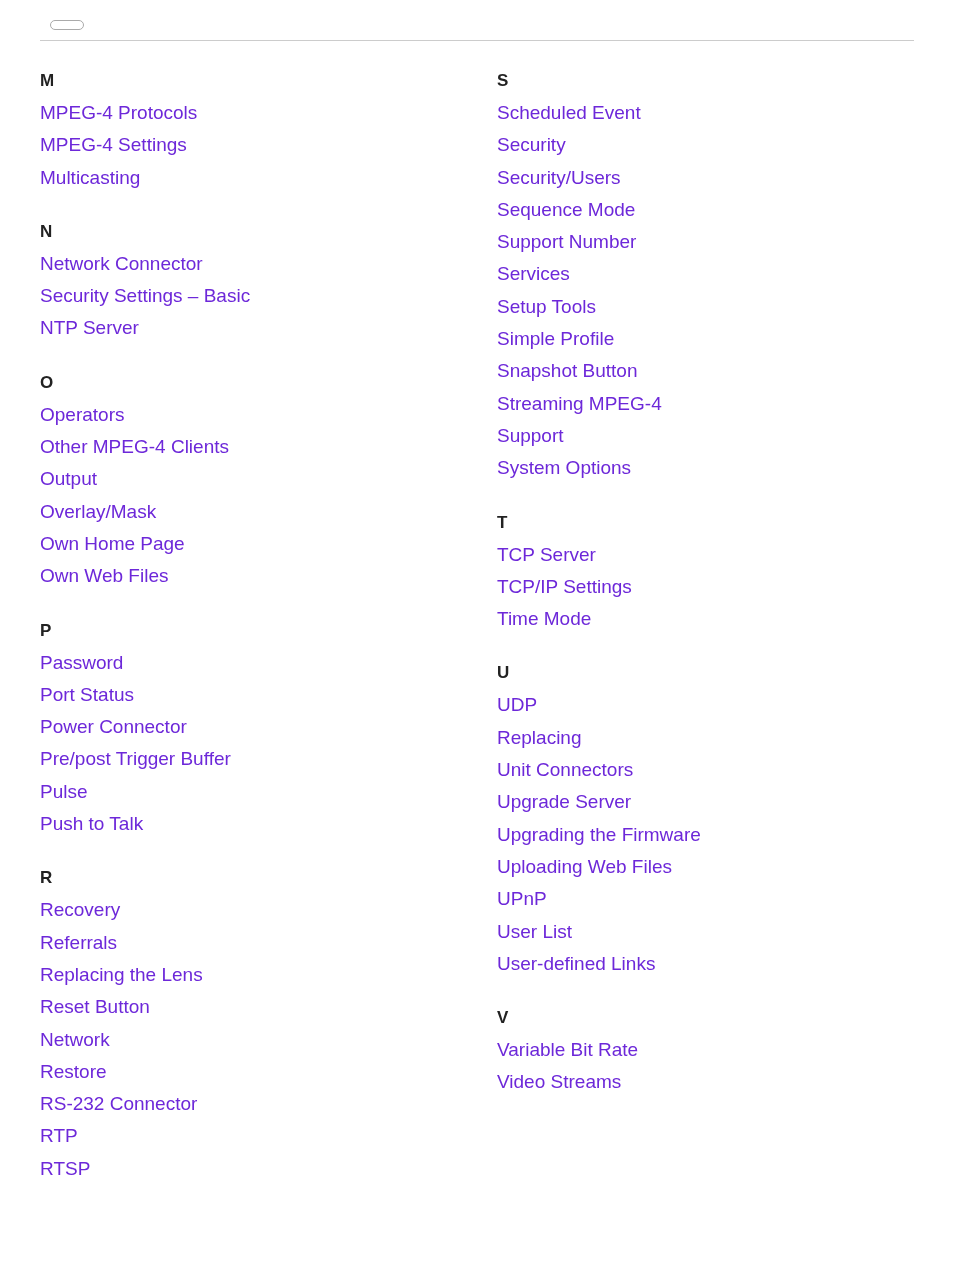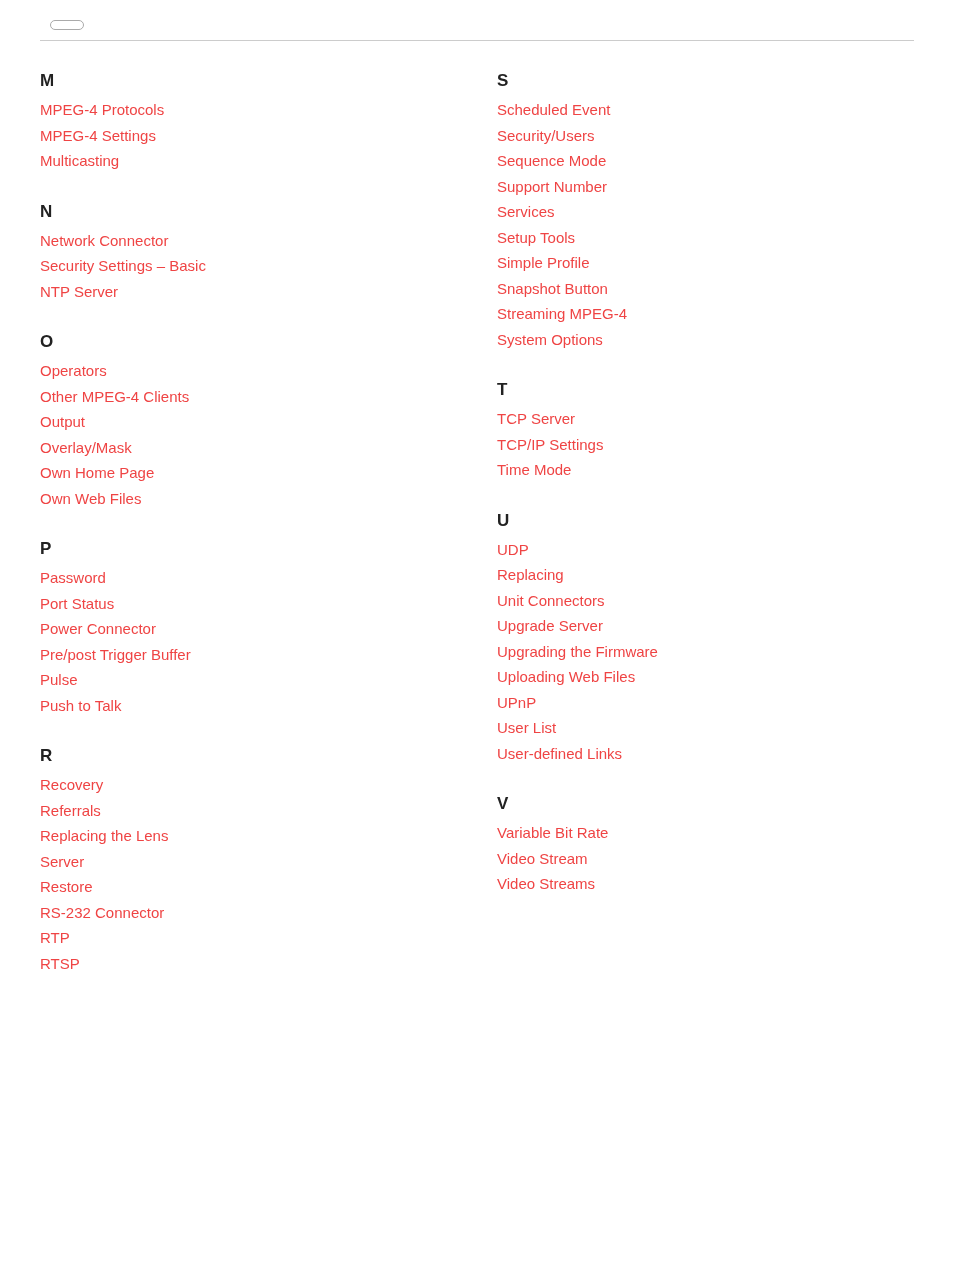--- a/index.html
+++ b/index.html
@@ -72,22 +72,22 @@
       color: #222222;
       margin-bottom: 6px;
     }
 
     .section-items {
       list-style: none;
     }
 
     .section-items li {
       line-height: 1.7;
-      color: #ef4444;
-      font-size: 15px;
+      color: #6d28d9;
+      font-size: 19px;
     }
   </style>
 </head>
 <body>
 
 <div class="page-container">
   <div class="header">
     <span class="page-number"></span>
     <span class="header-title"></span>
   </div>
@@ -131,41 +131,44 @@
             <li>Pulse</li>
             <li>Push to Talk</li>
           </ul>
         </div>
         <div class="section">
           <div class="section-letter">R</div>
           <ul class="section-items">
             <li>Recovery</li>
             <li>Referrals</li>
             <li>Replacing the Lens</li>
-            <li>Server</li>
+            <li>Reset Button</li>
+            <li>Network</li>
             <li>Restore</li>
             <li>RS-232 Connector</li>
             <li>RTP</li>
             <li>RTSP</li>
           </ul>
         </div>
       </div>
     <div class="column-right" id="right-col">
         <div class="section">
           <div class="section-letter">S</div>
           <ul class="section-items">
             <li>Scheduled Event</li>
+            <li>Security</li>
             <li>Security/Users</li>
             <li>Sequence Mode</li>
             <li>Support Number</li>
             <li>Services</li>
             <li>Setup Tools</li>
             <li>Simple Profile</li>
             <li>Snapshot Button</li>
             <li>Streaming MPEG-4</li>
+            <li>Support</li>
             <li>System Options</li>
           </ul>
         </div>
         <div class="section">
           <div class="section-letter">T</div>
           <ul class="section-items">
             <li>TCP Server</li>
             <li>TCP/IP Settings</li>
             <li>Time Mode</li>
           </ul>
@@ -181,19 +184,18 @@
             <li>Uploading Web Files</li>
             <li>UPnP</li>
             <li>User List</li>
             <li>User-defined Links</li>
           </ul>
         </div>
         <div class="section">
           <div class="section-letter">V</div>
           <ul class="section-items">
             <li>Variable Bit Rate</li>
-            <li>Video Stream</li>
             <li>Video Streams</li>
           </ul>
         </div>
       </div>
   </div>
 </div>
 
 </body></html>

